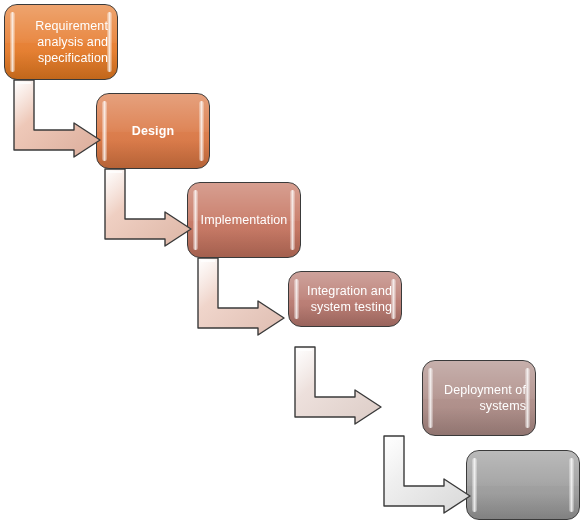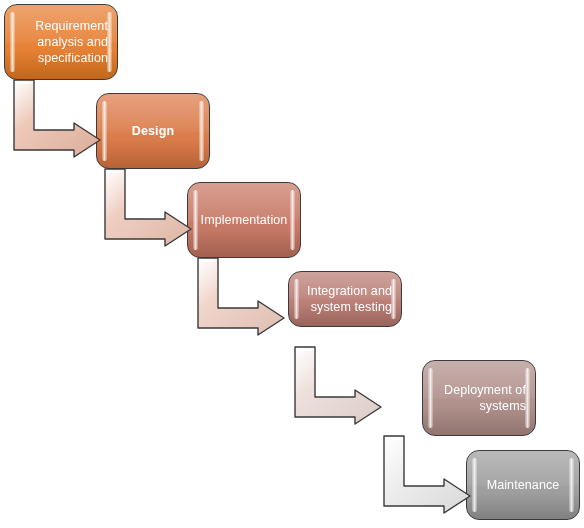--- a/index.html
+++ b/index.html
@@ -188,15 +188,14 @@
       <span class="shade"></span>
       <span class="edge-hl left"></span>
       <span class="edge-hl right"></span>
       <span class="box-label">Deployment of systems</span>
     </div>
     <div class="stage-box" style="left: 466px; top: 450px; width: 114px; height: 70px; background: linear-gradient(rgb(162, 162, 162) 0%, rgb(162, 162, 162) 45%, rgb(148, 148, 148) 100%); border-color: rgb(58, 58, 58); color: rgb(255, 255, 255);">
       <span class="sheen"></span>
       <span class="shade"></span>
       <span class="edge-hl left"></span>
       <span class="edge-hl right"></span>
-      <span class="box-label">Maintenance</span>
     </div>
   </div>
 
 </body></html>

